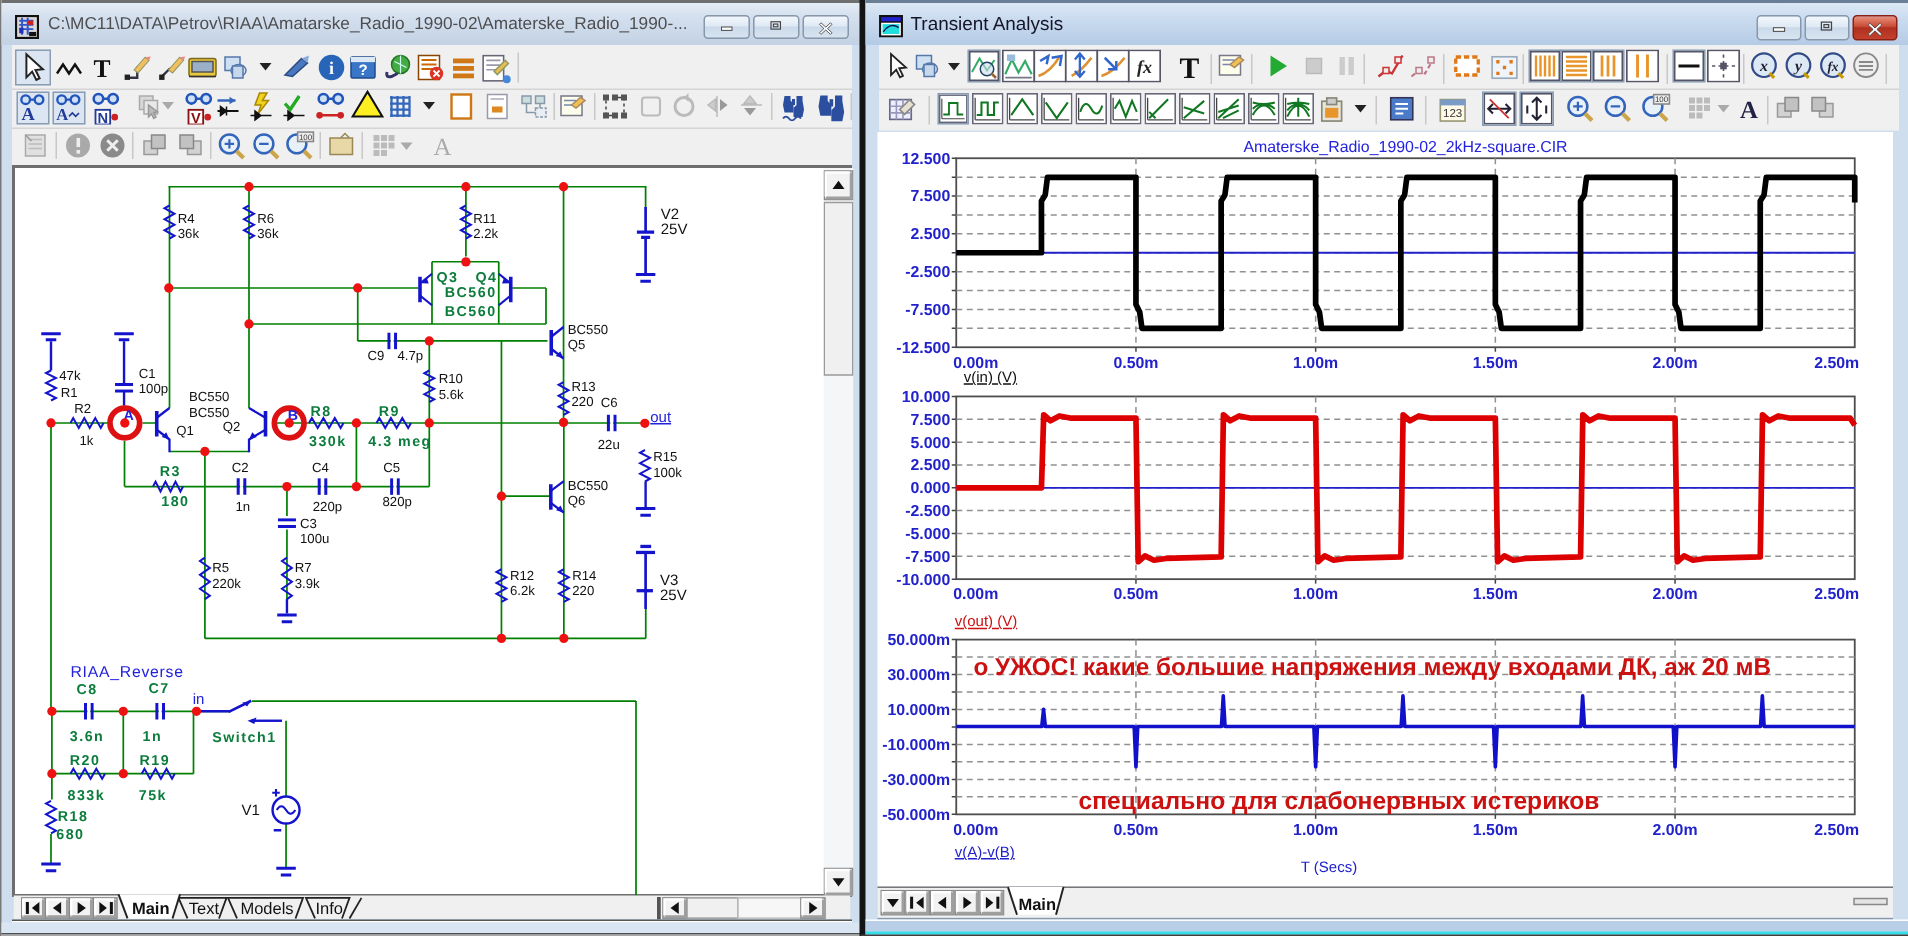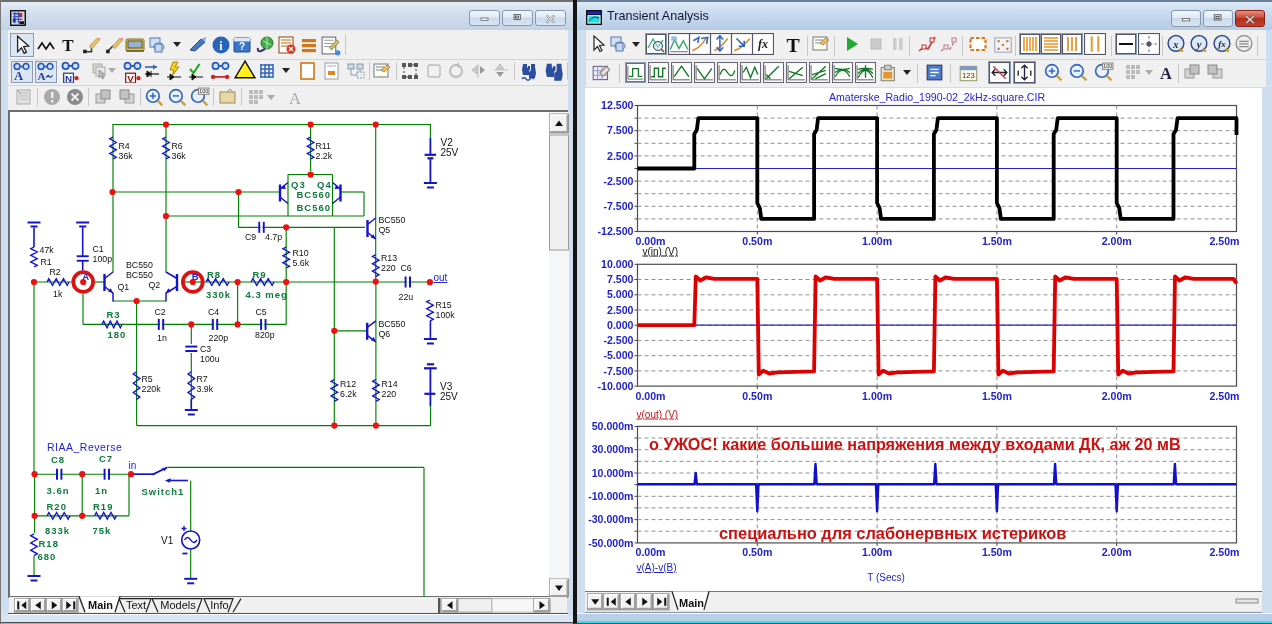--- a/index.html
+++ b/index.html
@@ -4,20 +4,21 @@
     <div style="position:absolute;left:0;top:0;width:574px;height:30px;background:linear-gradient(#e8eff7,#d3dfee 40%,#c3d2e4)"></div>
     <div style="position:absolute;left:0;top:0;width:574px;height:1.6px;background:#6f6f6f"></div>
     <svg style="position:absolute;left:9px;top:10px" width="16" height="16" viewBox="0 0 17 17">
       <rect width="17" height="17" fill="#111"></rect>
       <rect x="1.5" y="1.5" width="14" height="14" fill="#d8d8d8"></rect>
       <path d="M3,4 h10 M3,7 h10 M3,10 h10 M5,2 v12 M9,2 v12" stroke="#3355cc" stroke-width="1.4"></path>
       <rect x="9" y="4" width="4" height="3" fill="#cc2222"></rect>
       <rect x="3" y="9" width="3" height="4" fill="#2233bb"></rect>
       <rect x="10" y="12" width="5" height="3" fill="#111"></rect>
     </svg>
+    <div style="position:absolute;left:31px;top:10px;width:452px;font-size:11.5px;letter-spacing:0;color:#4e4e50;white-space:nowrap;overflow:hidden">C:\MC11\DATA\Petrov\RIAA\Amatarske_Radio_1990-02\Amaterske_Radio_1990-...</div>
     <div style="position:absolute;left:468px;top:10px;width:31px;height:16px;background:linear-gradient(#f2f7fc,#dfe9f4 45%,#cad9ea 50%,#d8e4f0);border:1px solid #8898ac;border-radius:3px">
       <svg width="29" height="14" viewBox="0 0 28 20" style="display:block">
         <rect x="9" y="10" width="10" height="3.2" fill="#fcfcfc" stroke="#444" stroke-width="0.9"></rect>
       </svg>
     </div>
     <div style="position:absolute;left:501px;top:10px;width:31px;height:16px;background:linear-gradient(#f2f7fc,#dfe9f4 45%,#cad9ea 50%,#d8e4f0);border:1px solid #8898ac;border-radius:3px">
       <svg width="29" height="14" viewBox="0 0 28 20" style="display:block">
         <rect x="9" y="5" width="9" height="7" fill="none" stroke="#444" stroke-width="1.1"></rect>
         <rect x="11.3" y="7.2" width="4.2" height="2.6" fill="none" stroke="#444" stroke-width="1.1"></rect>
         <rect x="9" y="5" width="9" height="7" fill="#fcfcfc" opacity="0.01"></rect>

